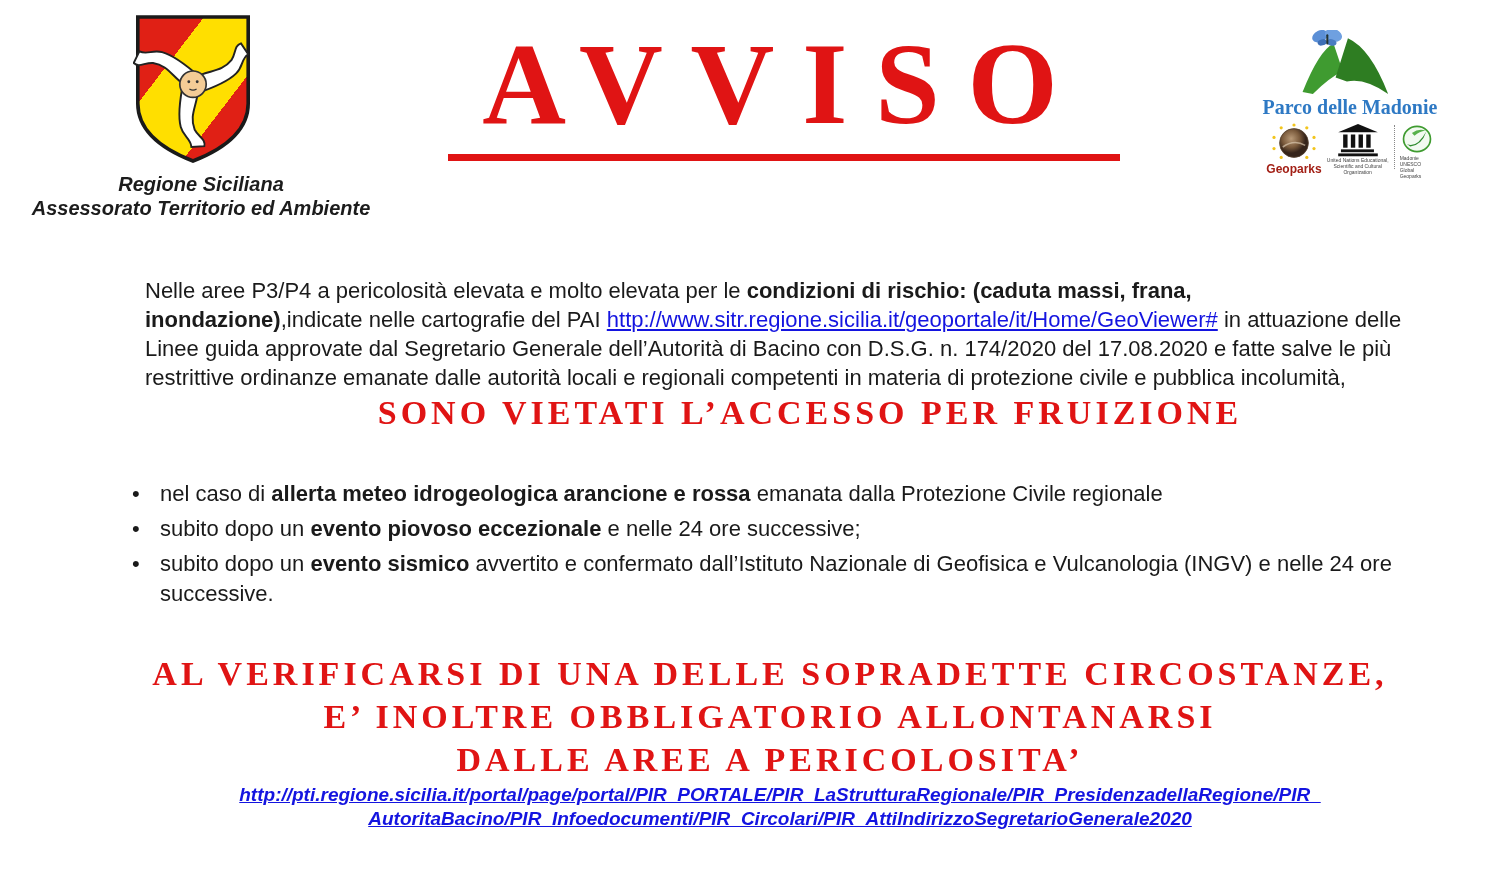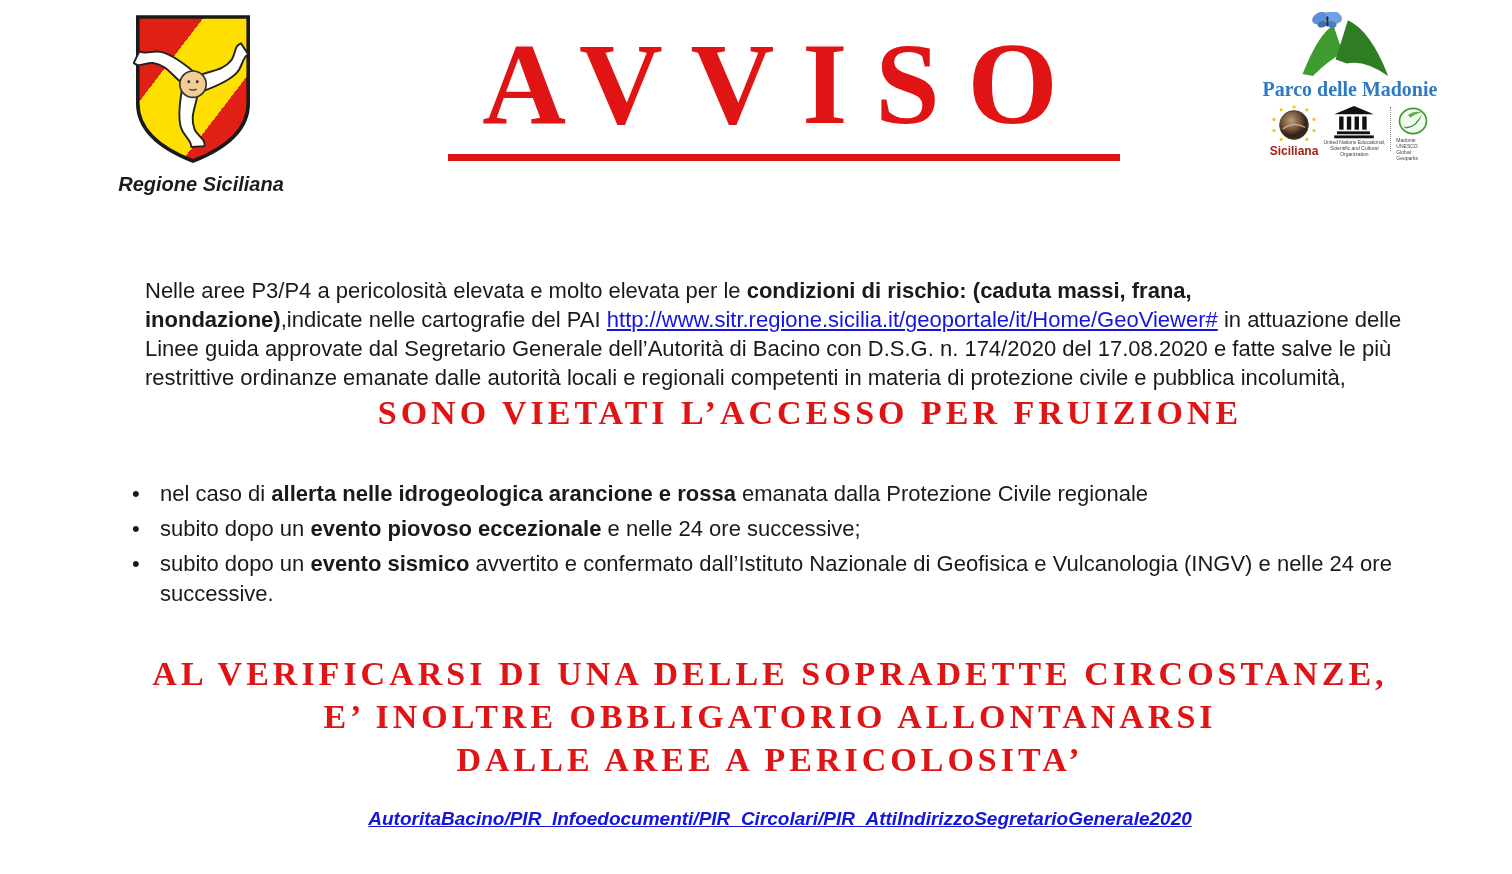--- a/index.html
+++ b/index.html
@@ -10,21 +10,21 @@
   .link{color:#1414e0;text-decoration:underline;cursor:pointer;}
   
   #coat{left:133px;top:12px;width:120px;height:154px;}
   #region{left:0px;top:172px;width:402px;text-align:center;font-weight:bold;font-style:italic;
           font-size:20px;line-height:24px;color:#1c1c1c;}
   #avviso-wrap{left:448px;top:20px;width:672px;display:flex;justify-content:center;
           border-bottom:7px solid #e01414;padding-bottom:4px;}
   #avviso-wrap .word{font-family:"Liberation Serif",serif;font-weight:bold;color:#e01414;
           font-size:116px;line-height:1.12;letter-spacing:0.24em;white-space:nowrap;}
   
-  #park{left:1258px;top:12px;width:184px;display:flex;flex-direction:column;align-items:center;}
+  #park{left:1258px;top:30px;width:184px;display:flex;flex-direction:column;align-items:center;}
   #park .park-name{font-family:"Liberation Serif",serif;font-weight:bold;color:#2e79c4;
           font-size:21px;line-height:22px;white-space:nowrap;transform:scaleX(.95);}
   #logo-row{display:flex;align-items:flex-start;gap:5px;margin-top:5px;}
   .geoparks-label{font-size:12px;font-weight:bold;color:#a32016;text-align:center;line-height:12px;}
   .tiny-caption{font-size:5px;line-height:6px;color:#444;text-align:center;width:62px;}
   .tiny-caption2{font-size:5px;line-height:6px;color:#444;text-align:left;width:34px;}
   .dotsep{border-left:1px dotted #888;height:44px;margin-top:2px;}
   
   #para{left:145px;top:243px;width:1270px;font-size:22px;line-height:29px;margin-top:33px;}
   .redhead{font-family:"Liberation Serif",serif;font-weight:bold;color:#e01414;text-align:center;}
@@ -66,20 +66,21 @@
         <circle r="11" fill="#f4cc96" stroke="#333" stroke-width="1.4"></circle>
         <circle cx="-3.5" cy="-2" r="1.2" fill="#333"></circle>
         <circle cx="3.5" cy="-2" r="1.2" fill="#333"></circle>
         <path d="M-3,4 Q0,6 3,4" fill="none" stroke="#333" stroke-width="1"></path>
       </g>
     </svg>
   </div>
 
   <div class="abs" id="region">
     <div>Regione Siciliana</div>
+    <div>Assessorato Territorio ed Ambiente</div>
   </div>
 
   <div class="abs" id="avviso-wrap">
     <span class="word">AVVISO</span>
   </div>
 
   <div class="abs" id="park">
     <svg width="126" height="66" viewBox="0 0 120 64">
       <path d="M14,60 Q30,20 44,13 L53,40 Q40,46 24,62 Z" fill="#3f9b30"></path>
       <path d="M46,46 L58,8 Q80,18 97,62 Q74,46 57,50 Z" fill="#2e7d22"></path>
@@ -109,21 +110,21 @@
             <circle cx="55" cy="32" r="2"></circle>
               <circle cx="14" cy="6" r="2"></circle>
               <circle cx="5" cy="18" r="2"></circle>
             <circle cx="5" cy="32" r="2"></circle>
               <circle cx="46" cy="43" r="2"></circle>
               <circle cx="14" cy="43" r="2"></circle>
           </g>
           <circle cx="30" cy="25" r="18" fill="url(#br)" stroke="#55412e" stroke-width="1"></circle>
           <path d="M16,30 Q30,20 44,28" stroke="#d8c6ae" stroke-width="2" fill="none" opacity="0.7"></path>
         </svg>
-        <div class="geoparks-label">Siciliana</div>
+        <div class="geoparks-label">Geoparks</div>
       </div>
       <div style="display:flex;flex-direction:column;align-items:center;">
         <svg width="44" height="34" viewBox="0 0 40 30">
           <g fill="#111">
             <polygon points="20,0.5 38,8 2,8"></polygon>
             <rect x="6.5" y="10" width="4" height="12"></rect>
               <rect x="13.5" y="10" width="4" height="12"></rect>
             <rect x="20.5" y="10" width="4" height="12"></rect>
               <rect x="27.5" y="10" width="4" height="12"></rect>
             <rect x="4.5" y="23.5" width="30" height="2.6"></rect>
@@ -146,37 +147,37 @@
 
   <div class="abs" id="para"><span>Nelle aree P3/P4 a pericolosità elevata e molto elevata per le </span><span class="b">condizioni di rischio: (caduta massi, frana, inondazione)</span><span>,indicate nelle cartografie del PAI </span><a class="link">http://www.sitr.regione.sicilia.it/geoportale/it/Home/GeoViewer#</a><span> in attuazione delle Linee guida approvate dal Segretario Generale dell’Autorità di Bacino con D.S.G. n. 174/2020 del 17.08.2020 e fatte salve le più restrittive ordinanze emanate dalle autorità locali e regionali competenti in materia di protezione civile e pubblica incolumità,</span></div>
 
   <div class="abs redhead" id="prohibit">
     <div>SONO VIETATI L’ACCESSO PER FRUIZIONE</div>
   </div>
 
   <div class="abs" id="bullets">
     <div class="bullet">
       <span class="dot">•</span>
-      <span class="bcontent"><span>nel caso di </span><span class="b">allerta nelle idrogeologica arancione e rossa</span><span> emanata dalla Protezione Civile regionale</span></span>
+      <span class="bcontent"><span>nel caso di </span><span class="b">allerta meteo idrogeologica arancione e rossa</span><span> emanata dalla Protezione Civile regionale</span></span>
     </div>
     <div class="bullet">
       <span class="dot">•</span>
       <span class="bcontent"><span>subito dopo un </span><span class="b">evento piovoso eccezionale</span><span> e nelle 24 ore successive;</span></span>
     </div>
     <div class="bullet">
       <span class="dot">•</span>
       <span class="bcontent"><span>subito dopo un </span><span class="b">evento sismico</span><span> avvertito e confermato dall’Istituto Nazionale di Geofisica e Vulcanologia (INGV) e nelle 24 ore successive.</span></span>
     </div>
   </div>
 
   <div class="abs redhead" id="oblige">
     <div>AL VERIFICARSI DI UNA DELLE SOPRADETTE CIRCOSTANZE,</div>
     <div>E’ INOLTRE OBBLIGATORIO ALLONTANARSI</div>
     <div>DALLE AREE A PERICOLOSITA’</div>
   </div>
 
   <div class="abs" id="portal">
-    <br>
+    <a class="link">http://pti.regione.sicilia.it/portal/page/portal/PIR_PORTALE/PIR_LaStrutturaRegionale/PIR_PresidenzadellaRegione/PIR_</a><br>
     <a class="link">AutoritaBacino/PIR_Infoedocumenti/PIR_Circolari/PIR_AttiIndirizzoSegretarioGenerale2020</a>
   </div>
 
 
 </div>
 
 </body></html>

